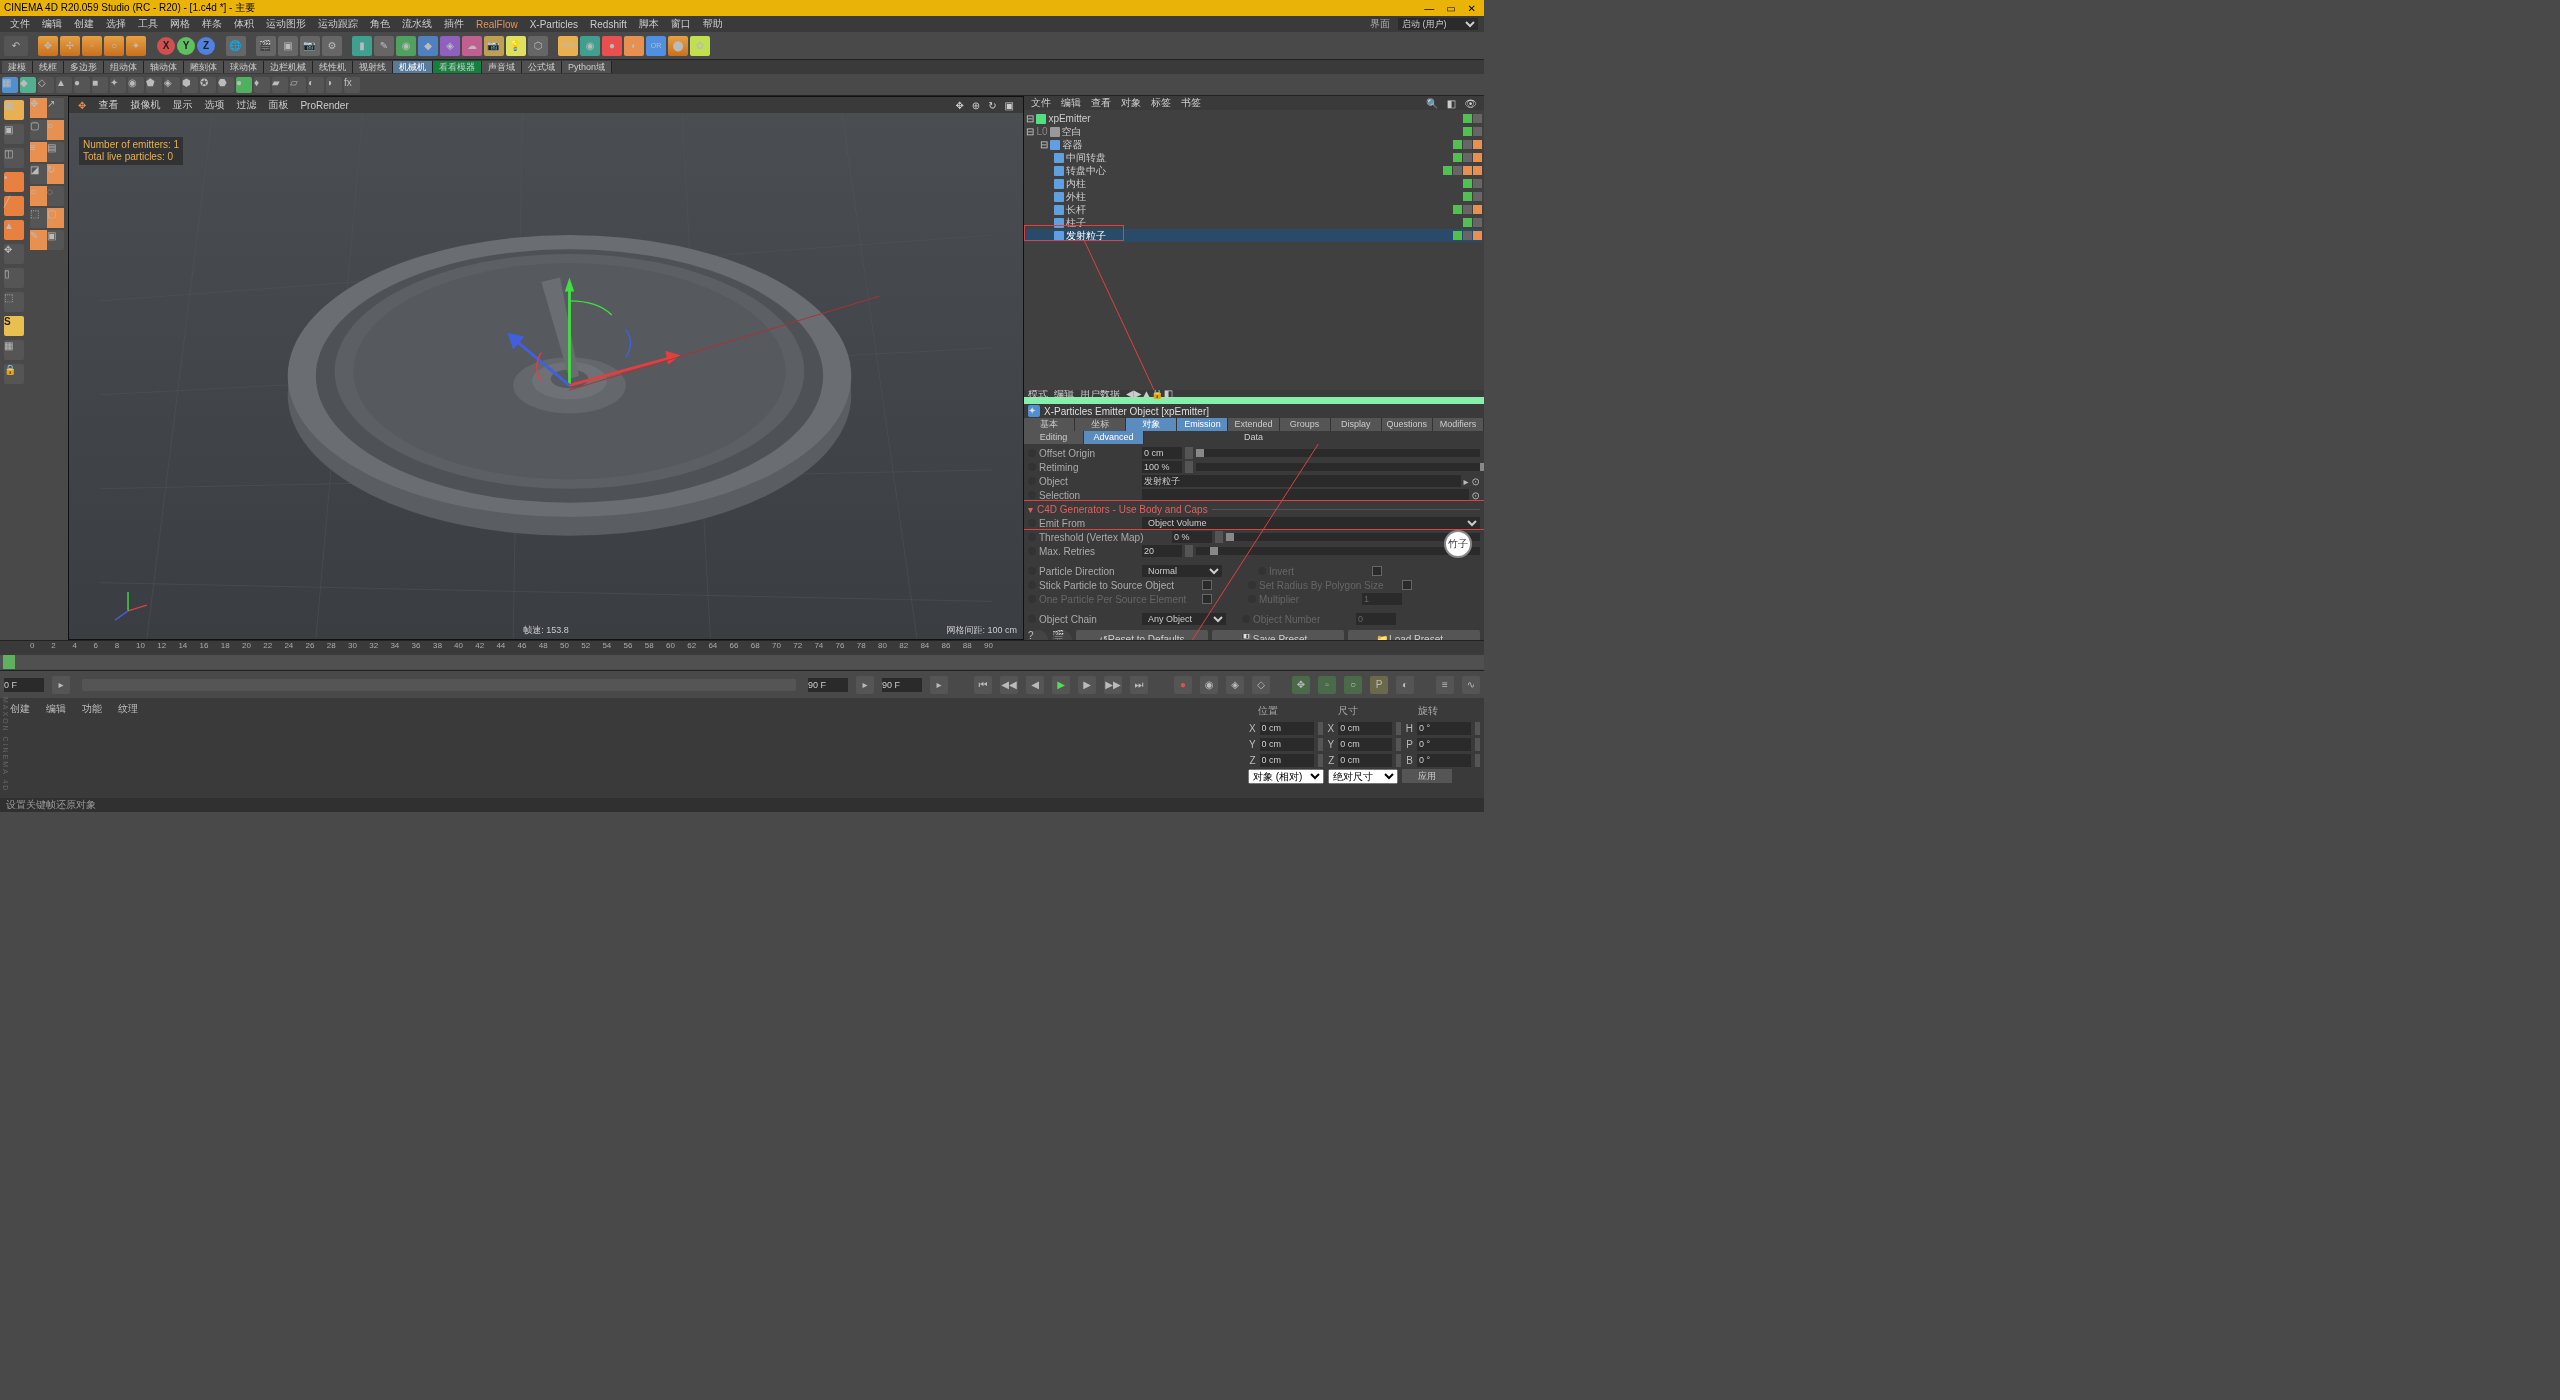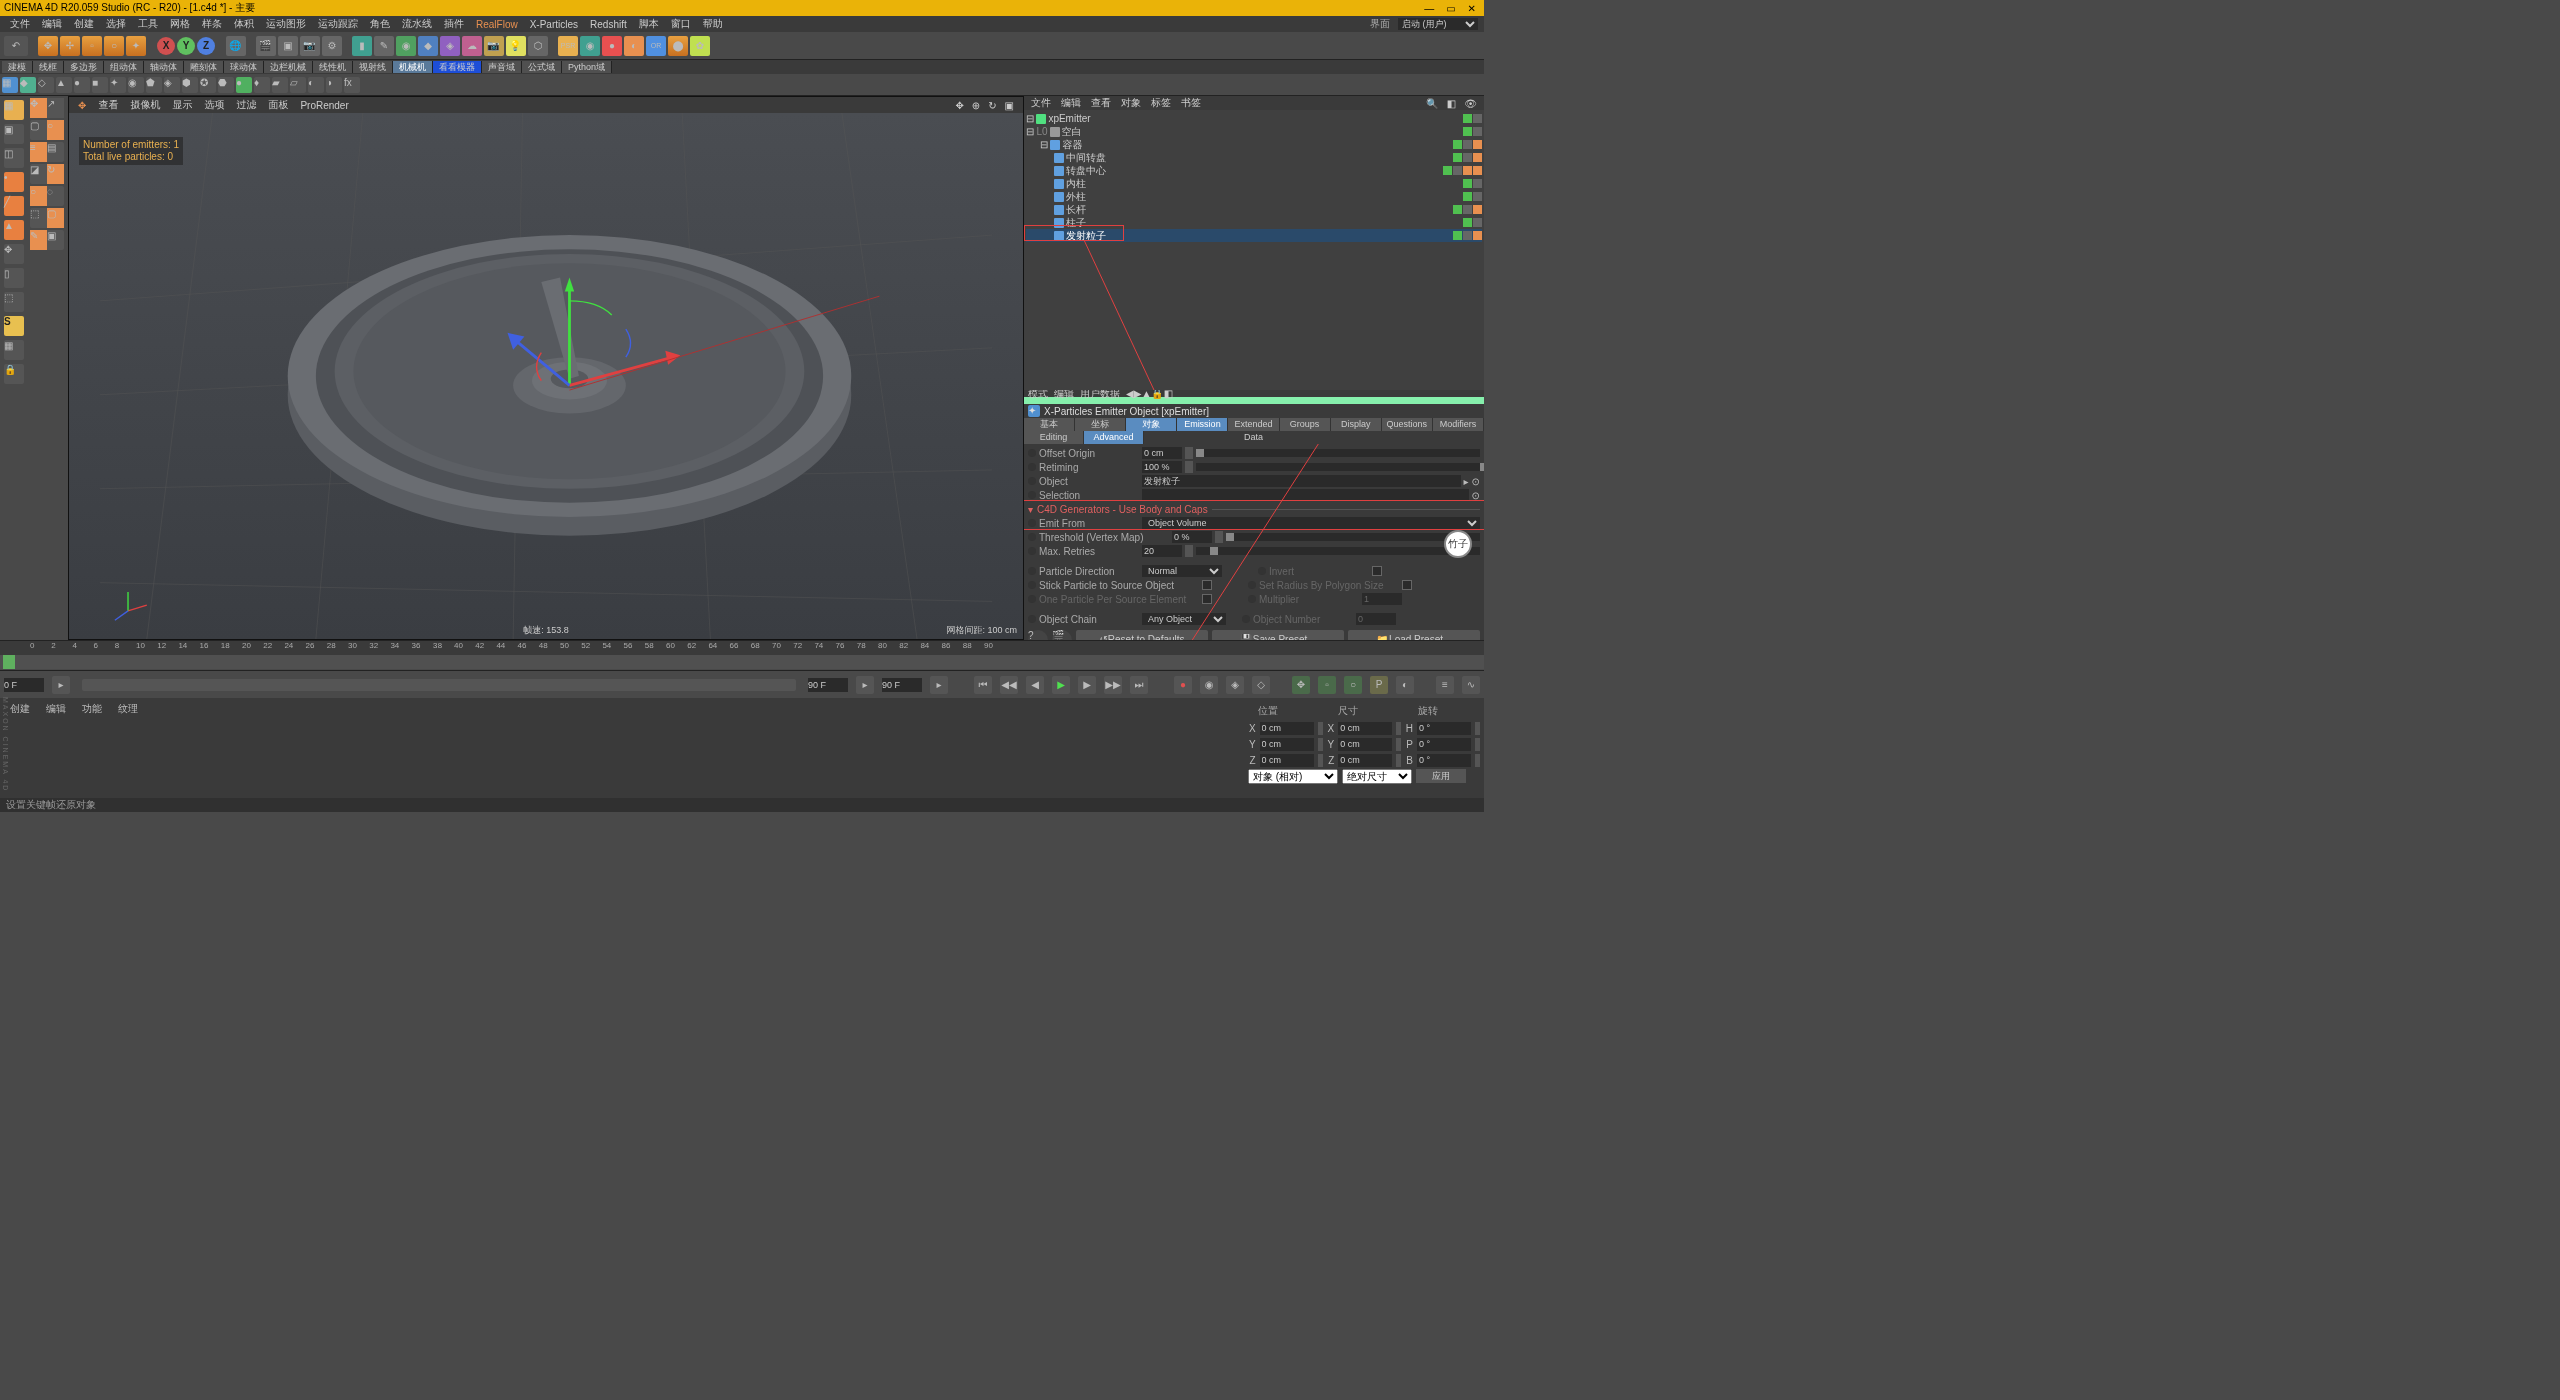--- a/index.html
+++ b/index.html
@@ -14,21 +14,21 @@
 .tb.orange { background:linear-gradient(#e8a040,#c87020); }
 .tb.teal { background:#40a090; }
 .tb.gray { background:#666; }
 .sep { width:6px; }
 .xyz { display:flex; }
 .xyz .ax { width:18px; height:18px; border-radius:50%; margin:0 1px; display:flex; align-items:center; justify-content:center; font-weight:bold; color:#222; }
 .xyz .x{background:#d05050;} .xyz .y{background:#60c060;} .xyz .z{background:#5080e0;}
 .tabbar { height:14px; background:#3a3a3a; display:flex; align-items:center; padding:0 2px; gap:0; }
 .tabbar .tab { padding:0 6px; background:#505050; color:#ccc; height:12px; line-height:12px; border-right:1px solid #222; font-size:9px;}
 .tabbar .tab.active { background:#5a7a9a; color:#fff; }
-.tabbar .tab.alt { background:#1d4ed8; }
+.tabbar .tab.alt { background:#15803d; }
 .iconstrip { height:22px; background:#494949; display:flex; align-items:center; padding:0 2px; gap:2px; border-bottom:1px solid #222;}
 .sm { width:16px; height:16px; background:#555; border-radius:2px; }
 .content { display:flex; height:calc(100% - 16px - 16px - 28px - 14px - 22px - 30px - 28px - 100px - 14px); }
 .leftcol { width:28px; background:#494949; display:flex; flex-direction:column; gap:4px; padding:4px 2px; }
 .leftcol2 { width:40px; background:#494949; display:flex; flex-direction:column; gap:2px; padding:2px; }
 .lic { width:20px; height:20px; background:#555; border-radius:2px; margin:0 auto;}
 .lic2 { width:34px; height:20px; background:#555; border-radius:2px; display:flex; }
 .lic2 div{width:50%;}
 .viewport { flex:1; background:#3a3d42; position:relative; border:1px solid #111; }
 .vpmenu { height:16px; background:#3a3a3a; display:flex; align-items:center; padding:0 6px; gap:6px; color:#ccc; font-size:9px;}
@@ -723,21 +723,21 @@
         <input value="0 cm" style="">
         <div class="spin"></div>
         <span class="lbl">Z</span>
         <input value="0 cm" style="">
         <div class="spin"></div>
         <span class="lbl">B</span>
         <input value="0 °" style="">
         <div class="spin"></div>
       </div>
     <div class="coord-row">
-      <select style="width:90px"><option>对象 (相对)</option></select>
+      <select style="width:76px"><option>对象 (相对)</option></select>
       <select style="width:70px"><option>绝对尺寸</option></select>
       <button style="width:50px;height:14px;background:#555;border:none;color:#ccc;font-size:9px">应用</button>
     </div>
   </div>
 </div>
 
 <div class="statusbar">
   <span style="writing-mode:vertical-rl;position:absolute;left:2px;bottom:20px;font-size:7px;color:#666;letter-spacing:2px">MAXON CINEMA 4D</span>
   <span>设置关键帧还原对象</span>
 </div>

